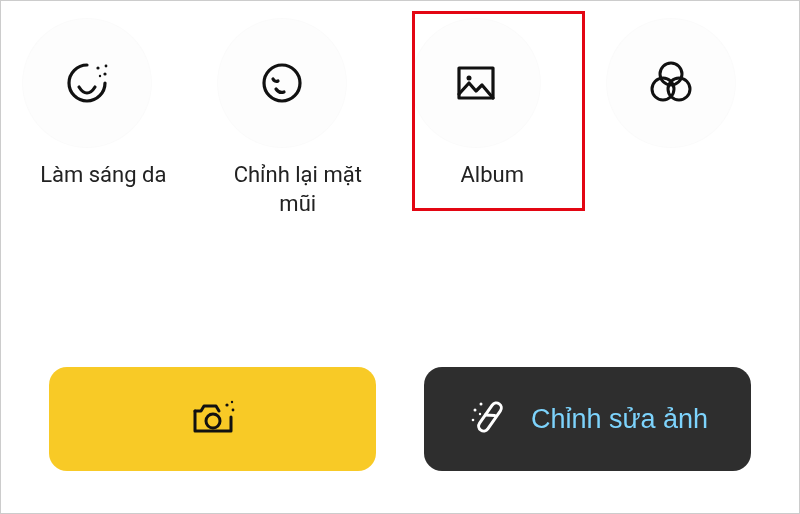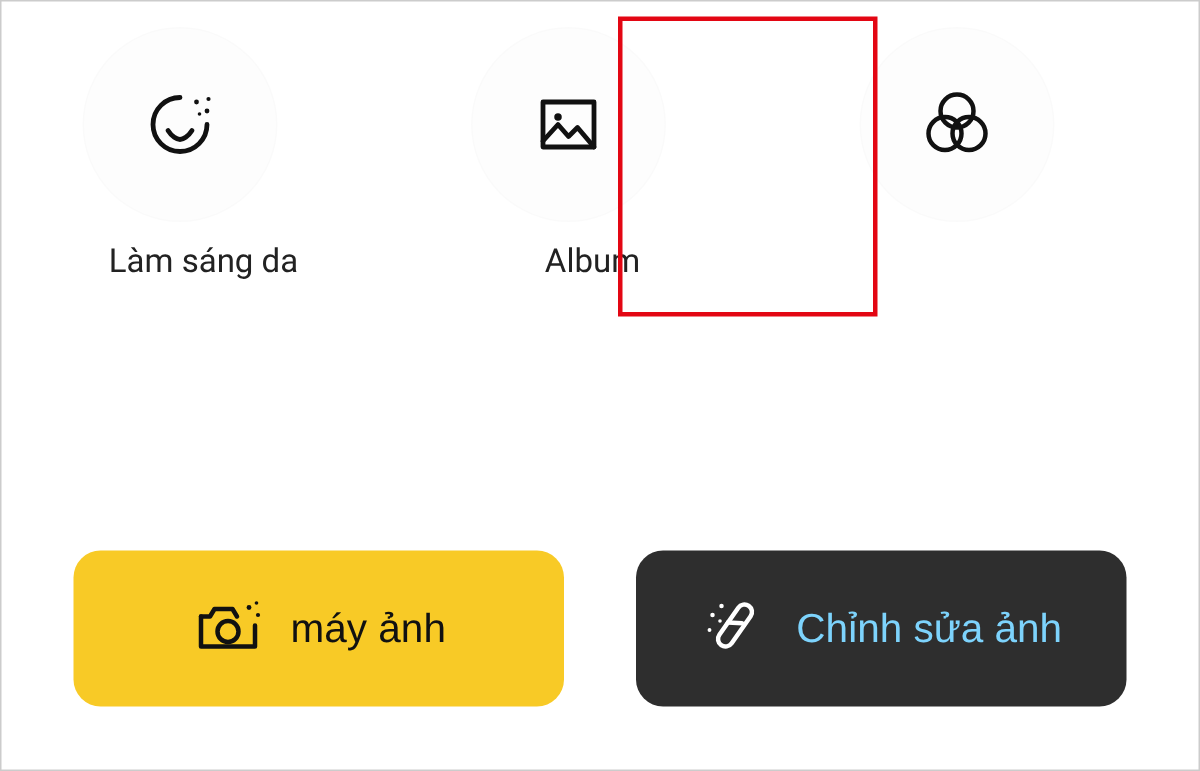--- a/index.html
+++ b/index.html
@@ -98,20 +98,32 @@
           <circle cx="37" cy="11" r="1.6" fill="#111" stroke="none"></circle>
           <circle cx="44" cy="17" r="1.6" fill="#111" stroke="none"></circle>
           <circle cx="45" cy="9" r="1.4" fill="#111" stroke="none"></circle>
           <circle cx="39" cy="19" r="1.2" fill="#111" stroke="none"></circle>
         </svg>
       </span>
     </div>
     <div class="feature-label">Làm sáng da</div>
   </div>
 
+  <div class="feature">
+    <div class="circle">
+      <span>
+        <svg width="52" height="52" viewBox="0 0 52 52" fill="none" stroke="#111" stroke-width="3.2" stroke-linecap="round">
+          <circle cx="26" cy="26" r="18"></circle>
+          <path d="M17 22c1 2 3 3 5 2"></path>
+          <path d="M20 32c2 3 5 4 8 3"></path>
+        </svg>
+      </span>
+    </div>
+    <div class="feature-label">Chỉnh lại mặt mũi</div>
+  </div>
 
   <div class="feature">
     <div class="circle">
       <span>
         <svg width="50" height="50" viewBox="0 0 50 50" fill="none" stroke="#111" stroke-width="3.2" stroke-linejoin="round" stroke-linecap="round">
           <rect x="8" y="10" width="34" height="30"></rect>
           <circle cx="18" cy="20" r="2.5" fill="#111" stroke="none"></circle>
           <path d="M8 36l10-11 7 8 6-6 11 13"></path>
         </svg>
       </span>
@@ -140,21 +152,20 @@
     <span>
       <svg width="48" height="48" viewBox="0 0 48 48" fill="none" stroke="#111" stroke-width="3" stroke-linecap="round" stroke-linejoin="round">
         <path d="M6 16h6l3-5h12l3 5"></path>
         <path d="M6 16v20h36V22"></path>
         <circle cx="24" cy="26" r="7"></circle>
         <circle cx="38" cy="10" r="1.6" fill="#111" stroke="none"></circle>
         <circle cx="44" cy="15" r="1.4" fill="#111" stroke="none"></circle>
         <circle cx="43" cy="7" r="1.2" fill="#111" stroke="none"></circle>
       </svg>
     </span>
-    <span>máy ảnh</span>
   </button>
 
   <button class="action-btn btn-edit">
     <span>
       <svg width="46" height="46" viewBox="0 0 46 46" fill="none" stroke="#fff" stroke-width="3" stroke-linecap="round" stroke-linejoin="round">
         <rect x="18" y="5" width="10" height="32" rx="5" transform="rotate(35 23 21)"></rect>
         <line x1="26" y1="17" x2="18" y2="22" transform="rotate(35 23 21)"></line>
         <circle cx="8" cy="14" r="1.5" fill="#fff" stroke="none"></circle>
         <circle cx="14" cy="8" r="1.5" fill="#fff" stroke="none"></circle>
         <circle cx="6" cy="24" r="1.3" fill="#fff" stroke="none"></circle>

